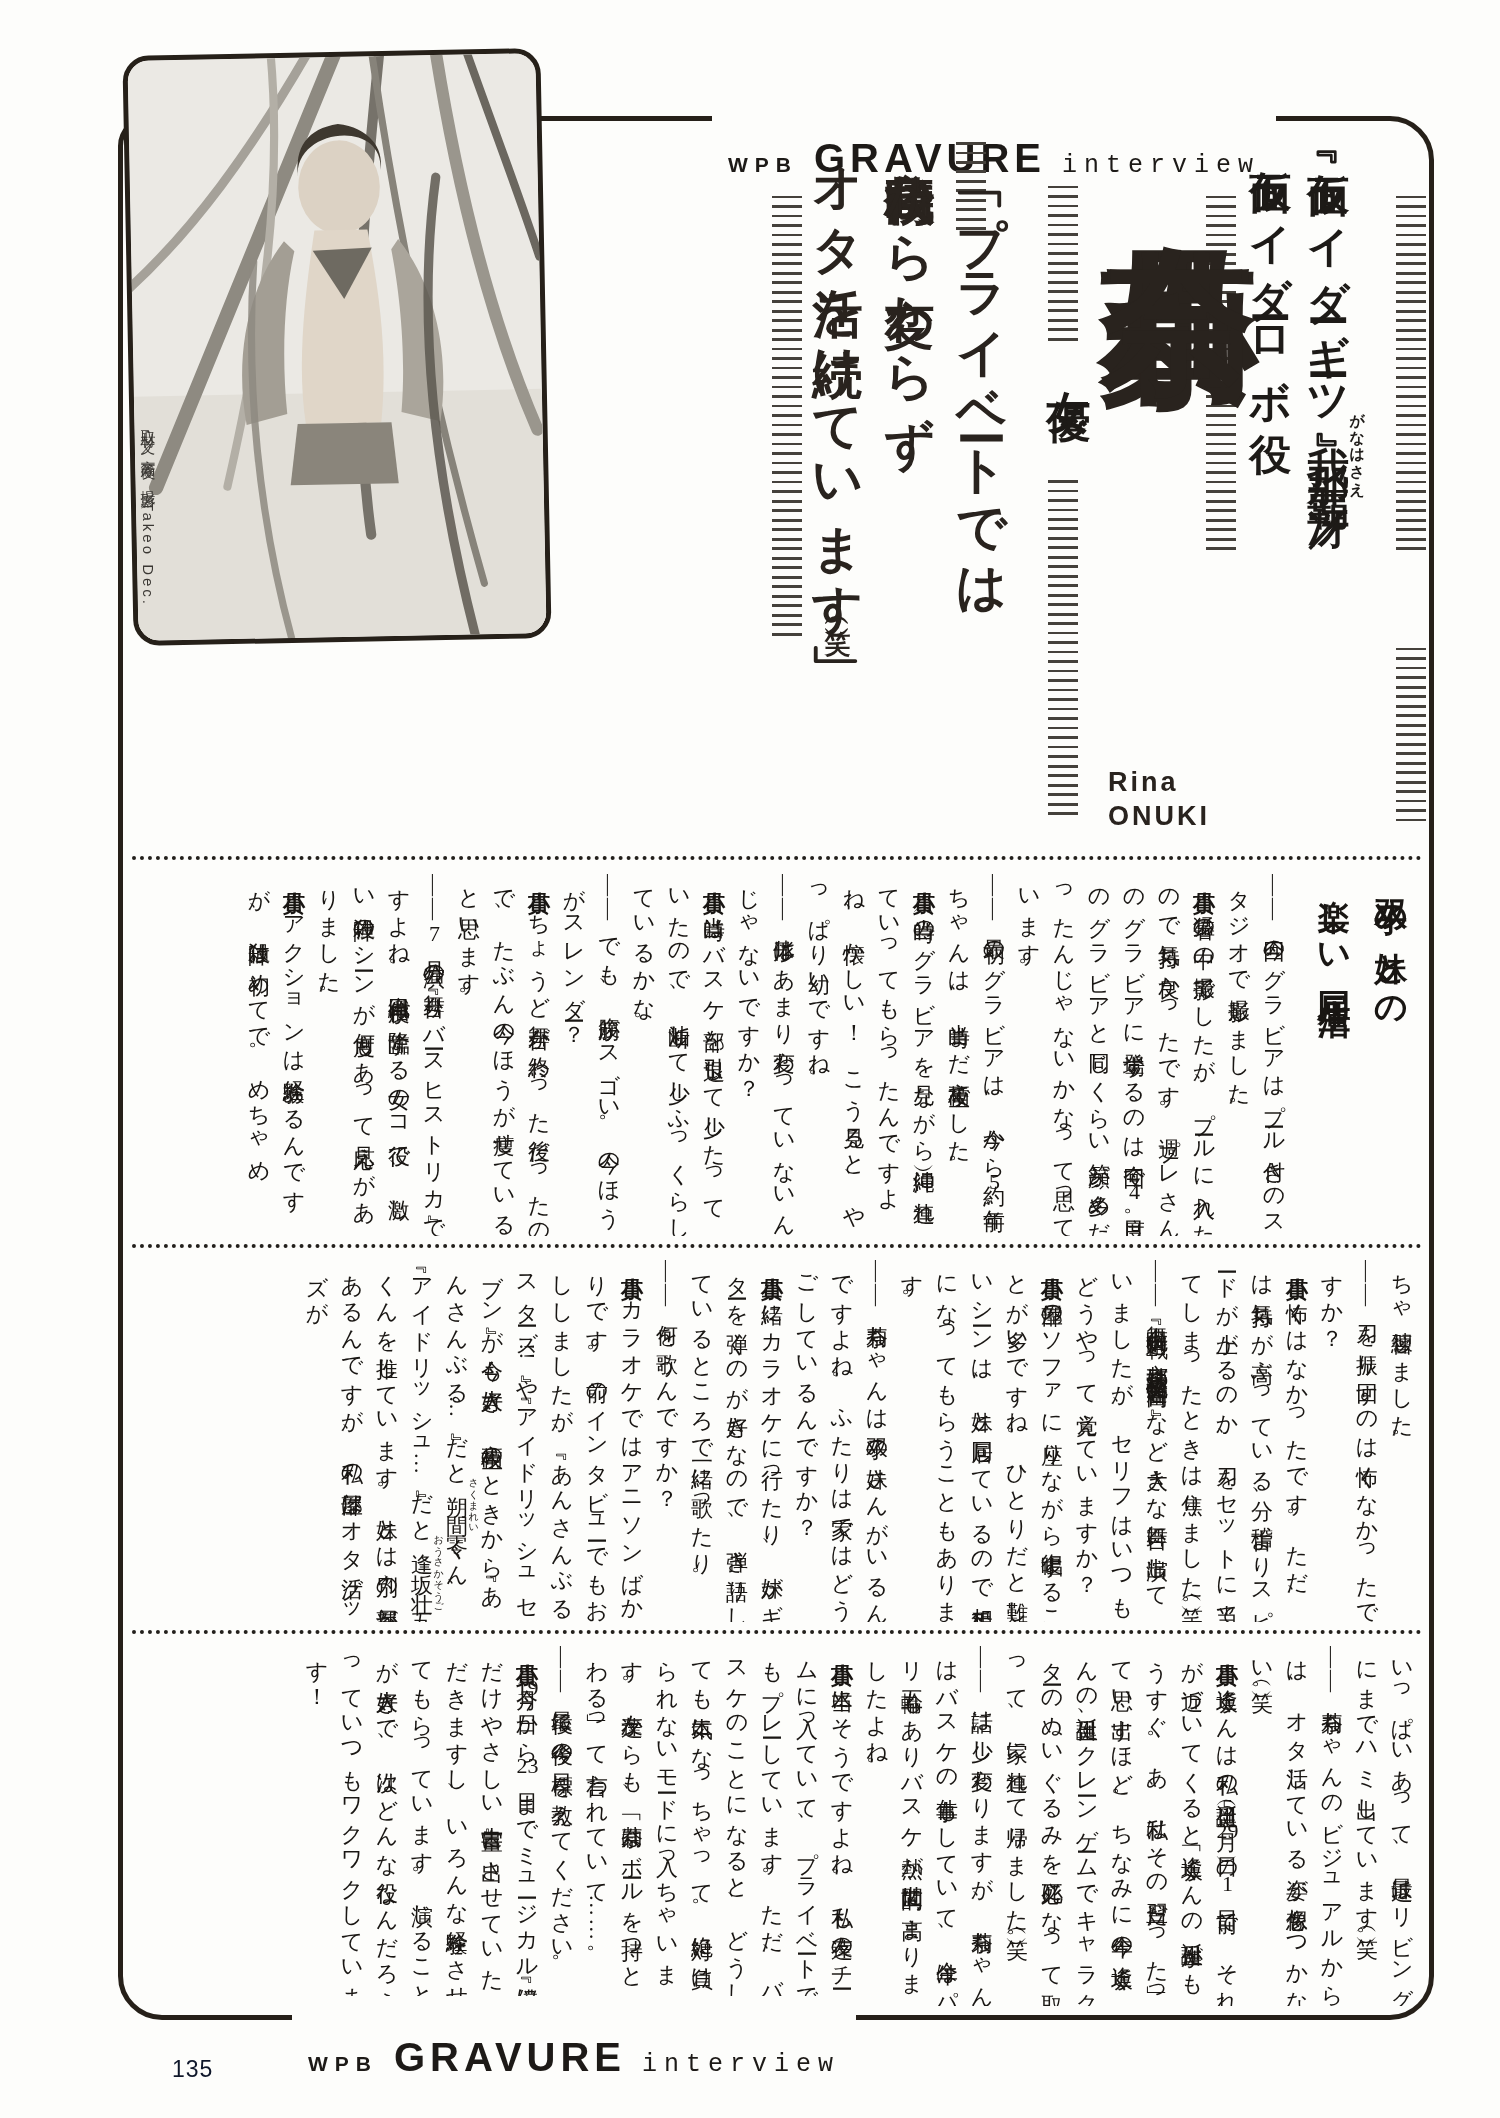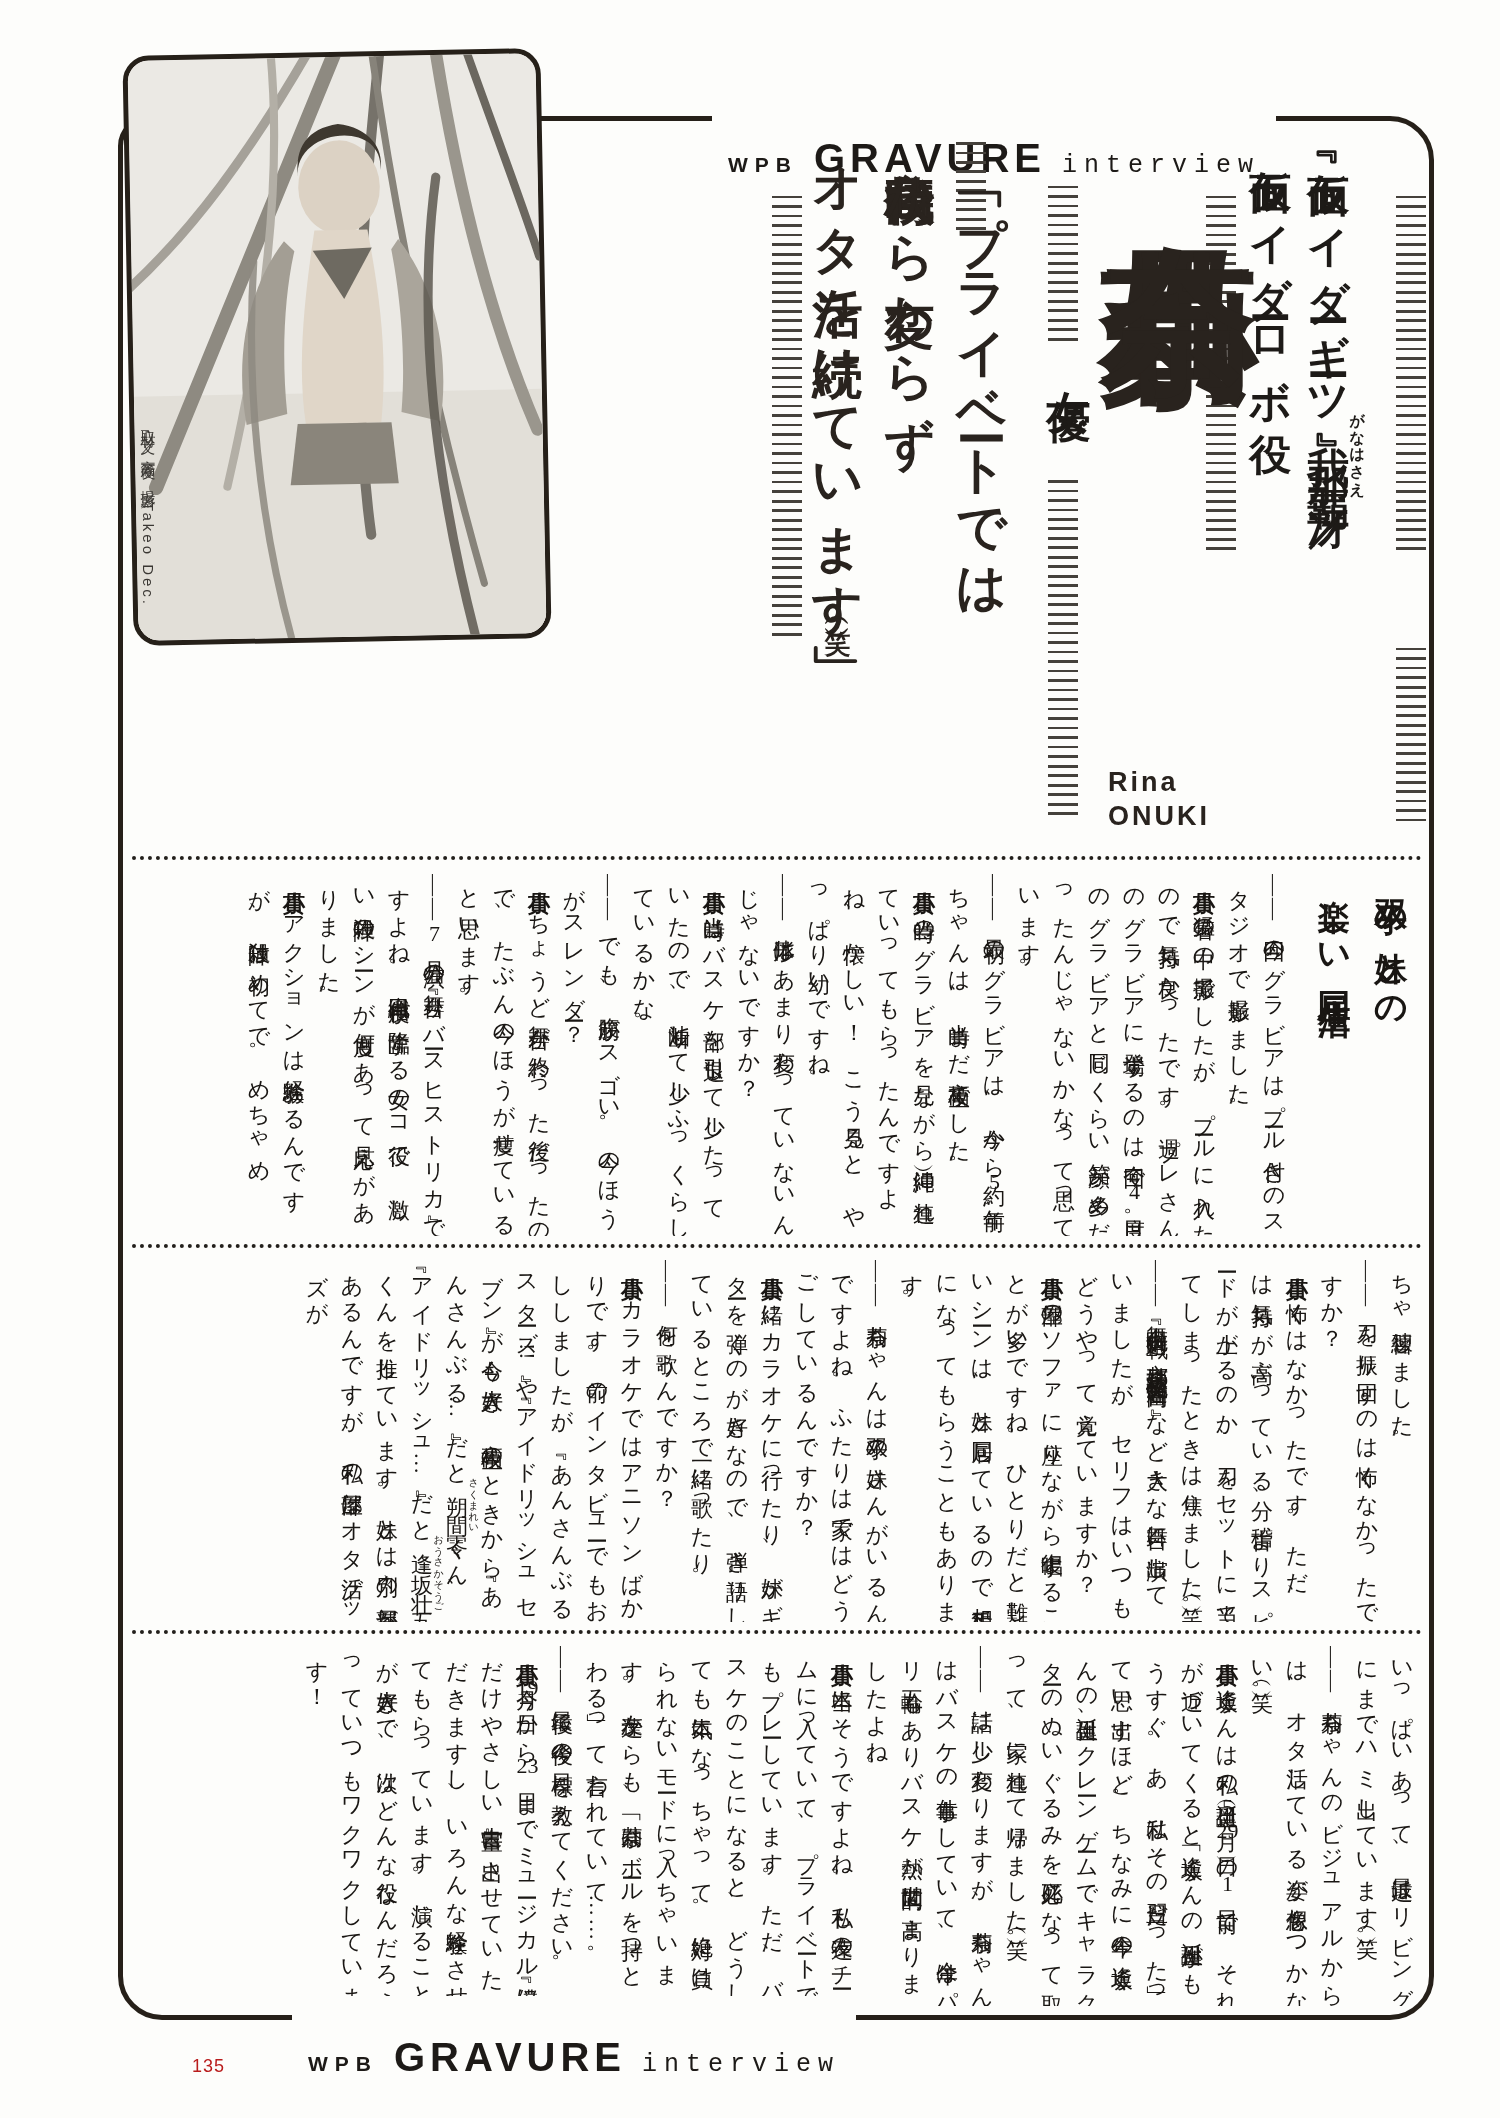--- a/index.html
+++ b/index.html
@@ -8,21 +8,21 @@
   
   .frame{position:absolute;left:118px;top:116px;width:1306px;height:1894px;
          border:5px solid #262019;border-radius:30px 44px 44px 44px;}
   .brandbar{position:absolute;display:flex;align-items:baseline;gap:16px;background:#fdfdfb;
             padding:0 16px;white-space:nowrap;}
   .brandbar .wpb{font-size:21px;font-weight:700;letter-spacing:7px;}
   .brandbar .gravure{font-size:40px;font-weight:700;letter-spacing:5px;margin-top:39px;}
   .brandbar .interview{font-size:25px;font-weight:500;letter-spacing:7px;font-family:Liberation Mono, monospace;}
   .brandbar.top{left:712px;top:97px;}
   .brandbar.bottom{left:292px;top:1996px;}
-  .pagenum{position:absolute;left:192px;top:2056px;font-size:18px;letter-spacing:1px;color:#b91c1c;}
+  .pagenum{position:absolute;left:172px;top:2056px;font-size:23px;letter-spacing:1px;color:#0f172a;}
   
   .photo{position:absolute;left:128px;top:52px;width:408px;height:580px;
          border:5px solid #262019;border-radius:26px;overflow:hidden;background:#eceae6;
          transform:rotate(-1.1deg);z-index:3;}
   .photo svg{display:block;width:100%;height:100%;}
   .credit{position:absolute;left:138px;top:418px;writing-mode:vertical-rl;text-orientation:mixed;
           font-size:15px;letter-spacing:3px;color:#3a3733;z-index:4;font-family:"Liberation Sans",sans-serif;}
   
   .stripe{position:absolute;width:30px;
           background:repeating-linear-gradient(180deg,#45413b 0px,#45413b 2.5px,rgba(0,0,0,0) 2.5px,rgba(0,0,0,0) 9.5px);}

